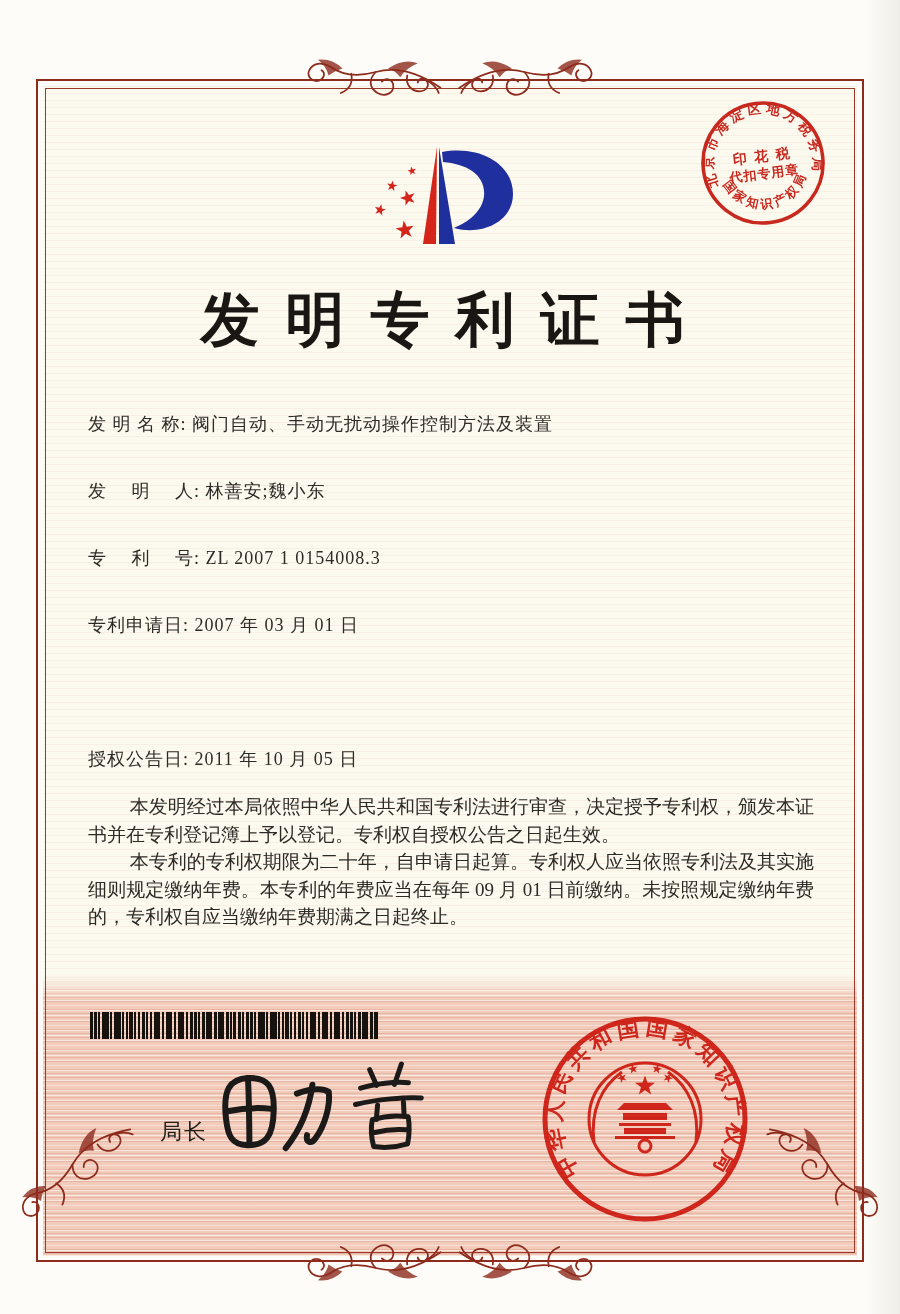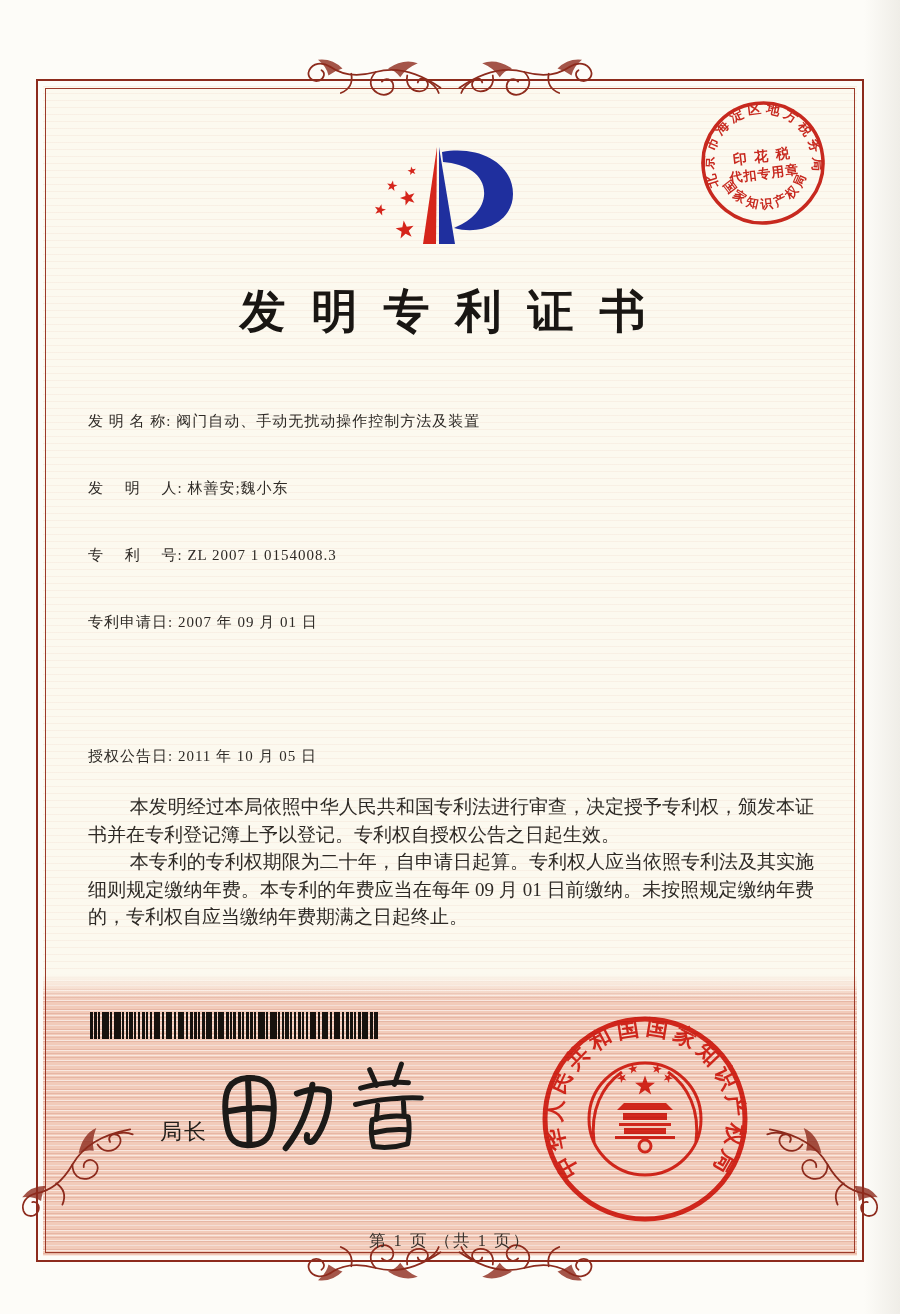--- a/index.html
+++ b/index.html
@@ -40,25 +40,25 @@
     border:1px solid #9c3a2a;box-sizing:border-box;
   }
   .fl{position:absolute;width:140px;height:56px;}
   .fl svg{width:100%;height:100%;display:block;}
   
   .cert-number{
     left:86px;top:142px;font-size:21px;color:#3c3c3c;letter-spacing:3px;white-space:pre;
   }
   .title{
     left:0;right:0;top:281px;text-align:center;
-    font-size:46px;font-weight:bold;color:#191613;
+    font-size:59px;font-weight:bold;color:#191613;
     letter-spacing:26px;padding-left:11px;
   }
   .field{
-    left:88px;font-size:15px;color:#2e2a26;white-space:pre;letter-spacing:1px;
+    left:88px;font-size:18px;color:#2e2a26;white-space:pre;letter-spacing:1px;
   }
   .paras{
     left:88px;top:793px;width:726px;font-size:19px;line-height:27.5px;
     color:#2e2a26;text-align:justify;
   }
   .paras p{margin:0;text-indent:2.2em;}
   .barcode{
     left:90px;top:1012px;width:288px;height:27px;
     background-image:
       repeating-linear-gradient(90deg,#17120e 0 2px,transparent 2px 4px),
@@ -180,21 +180,21 @@
       <text x="64" y="62" font-size="14" font-weight="bold" fill="#c41a10" text-anchor="middle" letter-spacing="2">印 花 税</text>
       <text x="64" y="79" font-size="13" font-weight="bold" fill="#c41a10" text-anchor="middle" letter-spacing="1">代扣专用章</text>
     </svg>
   </div>
 
   <div class="abs title">发明专利证书</div>
 
   <div class="abs field" style="top:412px">发 明 名 称: 阀门自动、手动无扰动操作控制方法及装置</div>
   <div class="abs field" style="top:479px">发　 明　 人: 林善安;魏小东</div>
   <div class="abs field" style="top:546px">专　 利　 号: ZL 2007 1 0154008.3</div>
-  <div class="abs field" style="top:613px">专利申请日: 2007 年 09 月 01 日</div>
+  <div class="abs field" style="top:613px">专利申请日: 2007 年 03 月 01 日</div>
   <div class="abs field" style="top:747px">授权公告日: 2011 年 10 月 05 日</div>
 
   <div class="abs paras">
     <p>本发明经过本局依照中华人民共和国专利法进行审查，决定授予专利权，颁发本证书并在专利登记簿上予以登记。专利权自授权公告之日起生效。</p>
     <p>本专利的专利权期限为二十年，自申请日起算。专利权人应当依照专利法及其实施细则规定缴纳年费。本专利的年费应当在每年 09 月 01 日前缴纳。未按照规定缴纳年费的，专利权自应当缴纳年费期满之日起终止。</p>
   </div>
 
   <div class="abs barcode"></div>
 
   <div class="abs signer-title">局长</div>
@@ -245,15 +245,14 @@
           <rect x="75" y="122" width="60" height="3"></rect>
         </g>
         <circle cx="105" cy="132" r="6" fill="none" stroke="#d92318" stroke-width="3"></circle>
         <path d="M54,128 C50,96 62,72 82,58" fill="none" stroke="#d92318" stroke-width="3"></path>
         <path d="M156,128 C160,96 148,72 128,58" fill="none" stroke="#d92318" stroke-width="3"></path>
       </g>
     </svg>
   </div>
 
 
-  <div class="abs footer">第 1 页 （共 1 页）</div>
 
 </div>
 
 </body></html>

